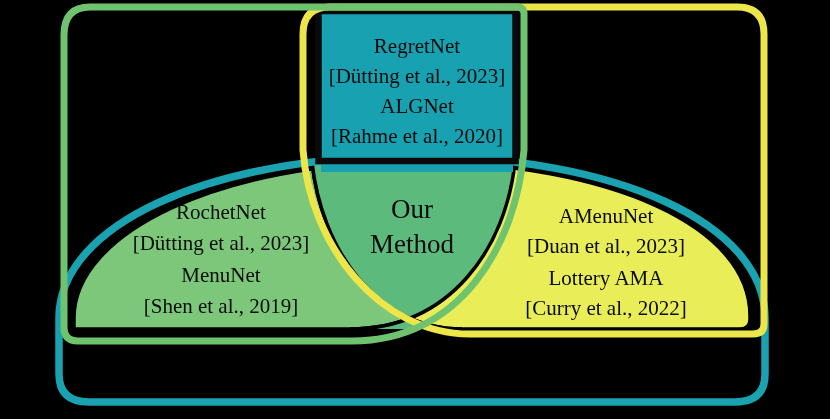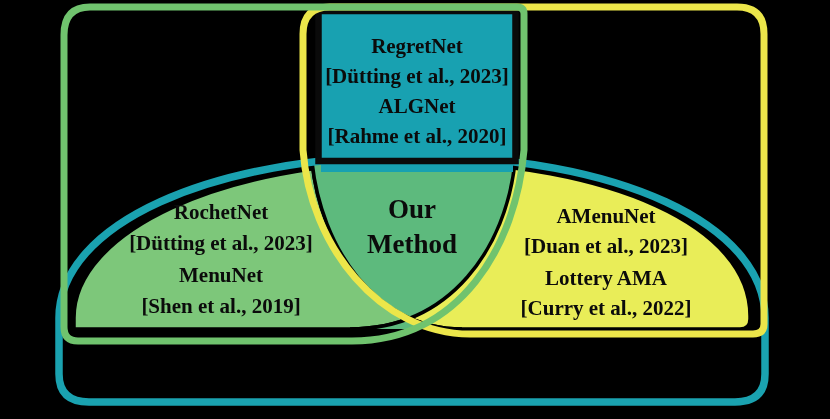--- a/index.html
+++ b/index.html
@@ -8,21 +8,20 @@
     width: 830px;
     height: 419px;
     background: #000;
     overflow: hidden;
   }
   .figure-wrap {
     position: relative;
     width: 830px;
     height: 419px;
     background: #000;
-    font-weight: bold;
   }
   svg text {
     font-family: "Liberation Serif", "DejaVu Serif", serif;
     fill: #0b0b0b;
   }
   .label-line { font-size: 21px; }
   .center-line { font-size: 27px; }
 </style>
 </head>
 <body>

